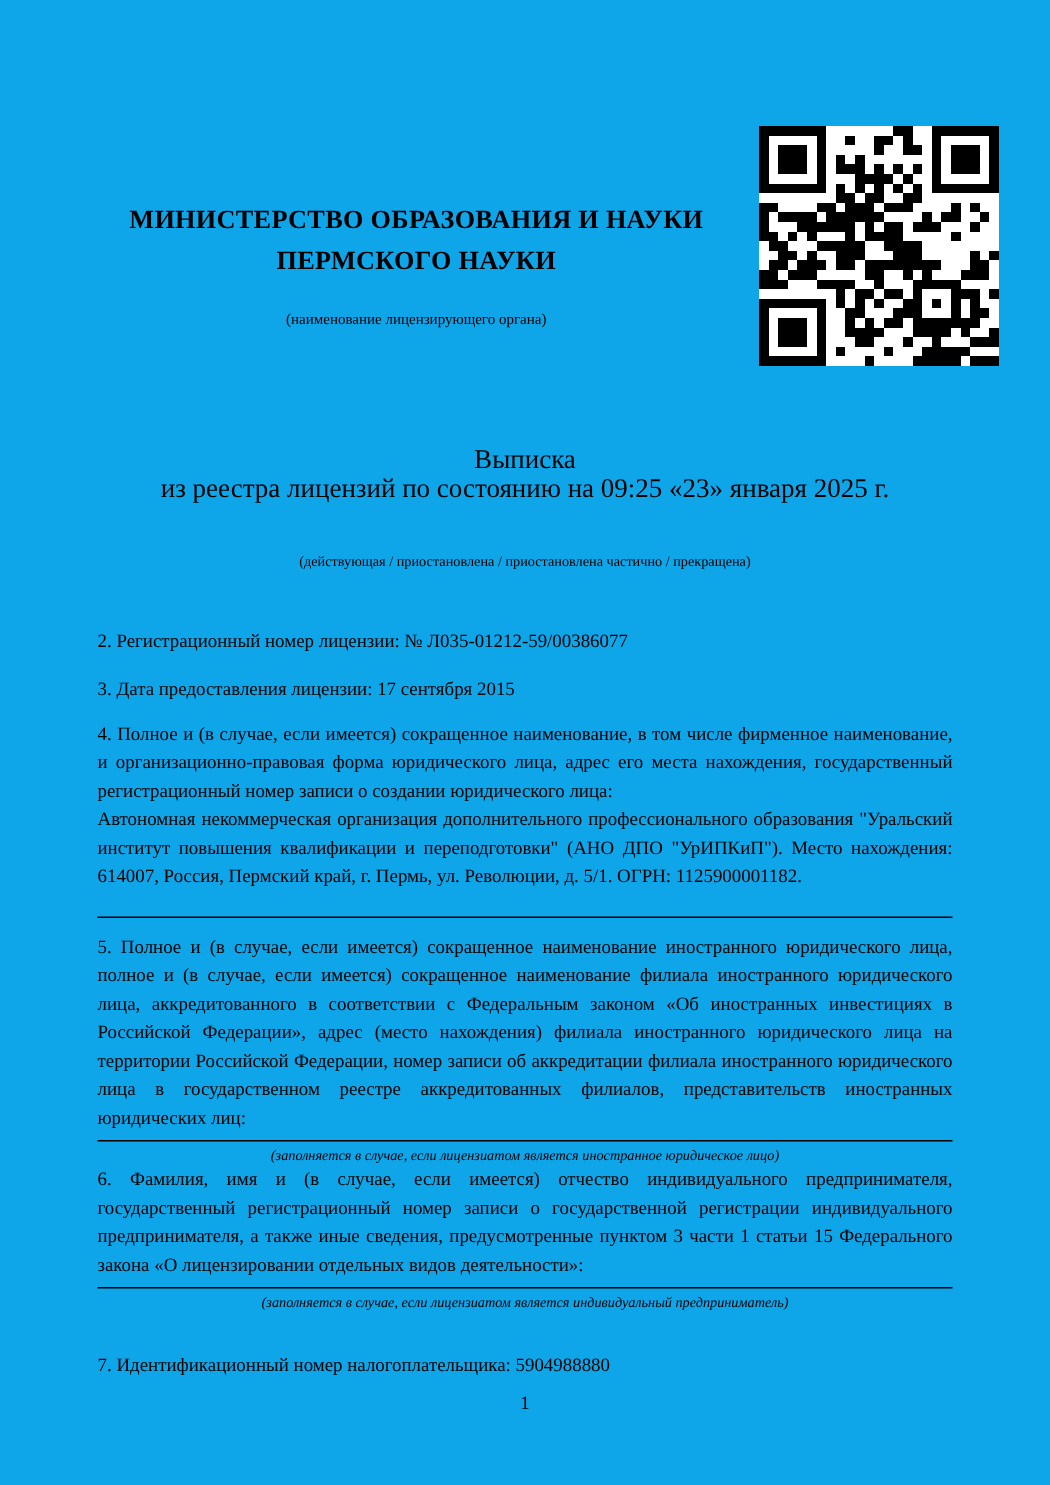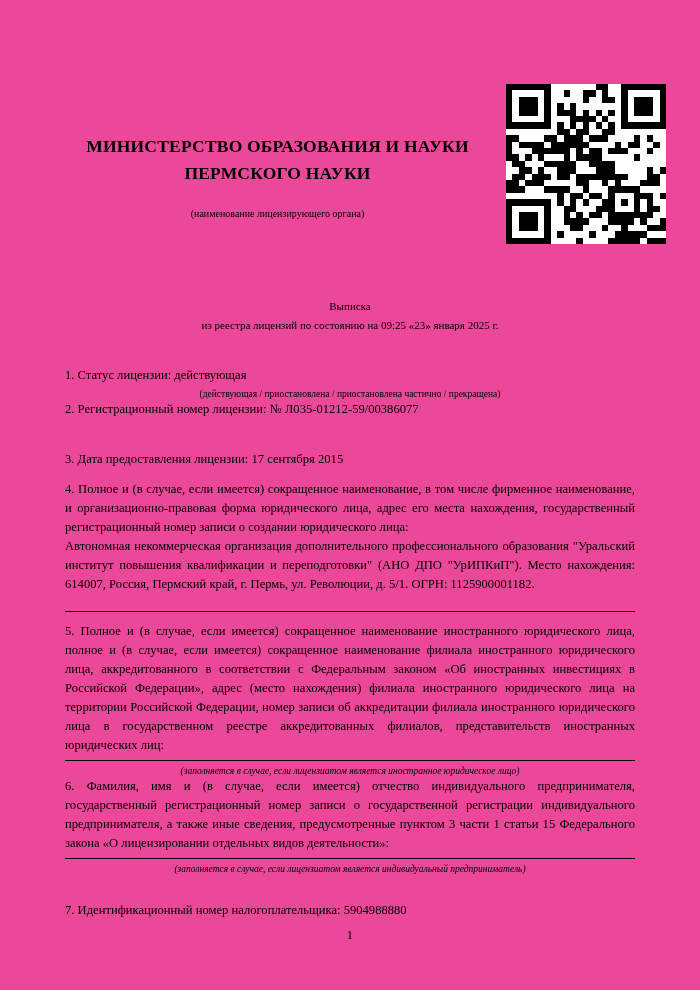--- a/index.html
+++ b/index.html
@@ -1,19 +1,19 @@
 <!DOCTYPE html>
 <html lang="ru"><head>
 <meta charset="utf-8">
 <style>
   html,body{margin:0;padding:0;background:#ffffff;}
   .page{
     position:relative;
     width:700px;height:990px;
-    background:#ec4899;
+    background:#0ea5e9;
     font-family:"Liberation Serif", serif;
     color:#000000;
     overflow:hidden;
   }
   
   .header{
     position:absolute;left:65px;top:133px;width:425px;
     text-align:center;
   }
   .ministry{
@@ -23,21 +23,21 @@
   .hcaption{
     margin-top:21px;font-size:10px;line-height:12px;
   }
   
   .qr{
     position:absolute;left:506px;top:84px;width:160px;height:160px;
   }
   
   .doc-title{
     position:absolute;left:65px;top:297px;width:570px;
-    text-align:center;font-size:11px;line-height:18.5px;
+    text-align:center;font-size:18px;line-height:18.5px;
   }
   
   .item{
     position:absolute;left:65px;width:570px;
     font-size:12.6px;line-height:19px;
   }
   .para{
     text-align:justify;
   }
   .value-underlined{
@@ -391,25 +391,24 @@
       <rect x="23" y="24" width="1" height="1" fill="#000000"></rect>
       <rect x="24" y="24" width="1" height="1" fill="#000000"></rect>
     </svg>
 
   <div class="doc-title">
     <div>Выписка</div>
     <div>из реестра лицензий по состоянию на 09:25 «23» января 2025 г.</div>
   </div>
 
   <div class="item" style="top:366px">
-    <div>1. Статус лицензии: действующая</div>
     <div class="caption">(действующая / приостановлена / приостановлена частично / прекращена)</div>
   </div>
 
-  <div class="item" style="top:400px">
+  <div class="item" style="top:418px">
     <div>2. Регистрационный номер лицензии: № Л035-01212-59/00386077</div>
   </div>
 
   <div class="item" style="top:450px">
     <div>3. Дата предоставления лицензии: 17 сентября 2015</div>
   </div>
 
   <div class="item" style="top:480px">
     <div class="para">4. Полное и (в случае, если имеется) сокращенное наименование, в том числе фирменное наименование, и организационно-правовая форма юридического лица, адрес его места нахождения, государственный регистрационный номер записи о создании юридического лица:</div>
     <div class="value-underlined">Автономная некоммерческая организация дополнительного профессионального образования "Уральский институт повышения квалификации и переподготовки" (АНО ДПО "УрИПКиП"). Место нахождения: 614007, Россия, Пермский край, г. Пермь, ул. Революции, д. 5/1. ОГРН: 1125900001182.</div>

